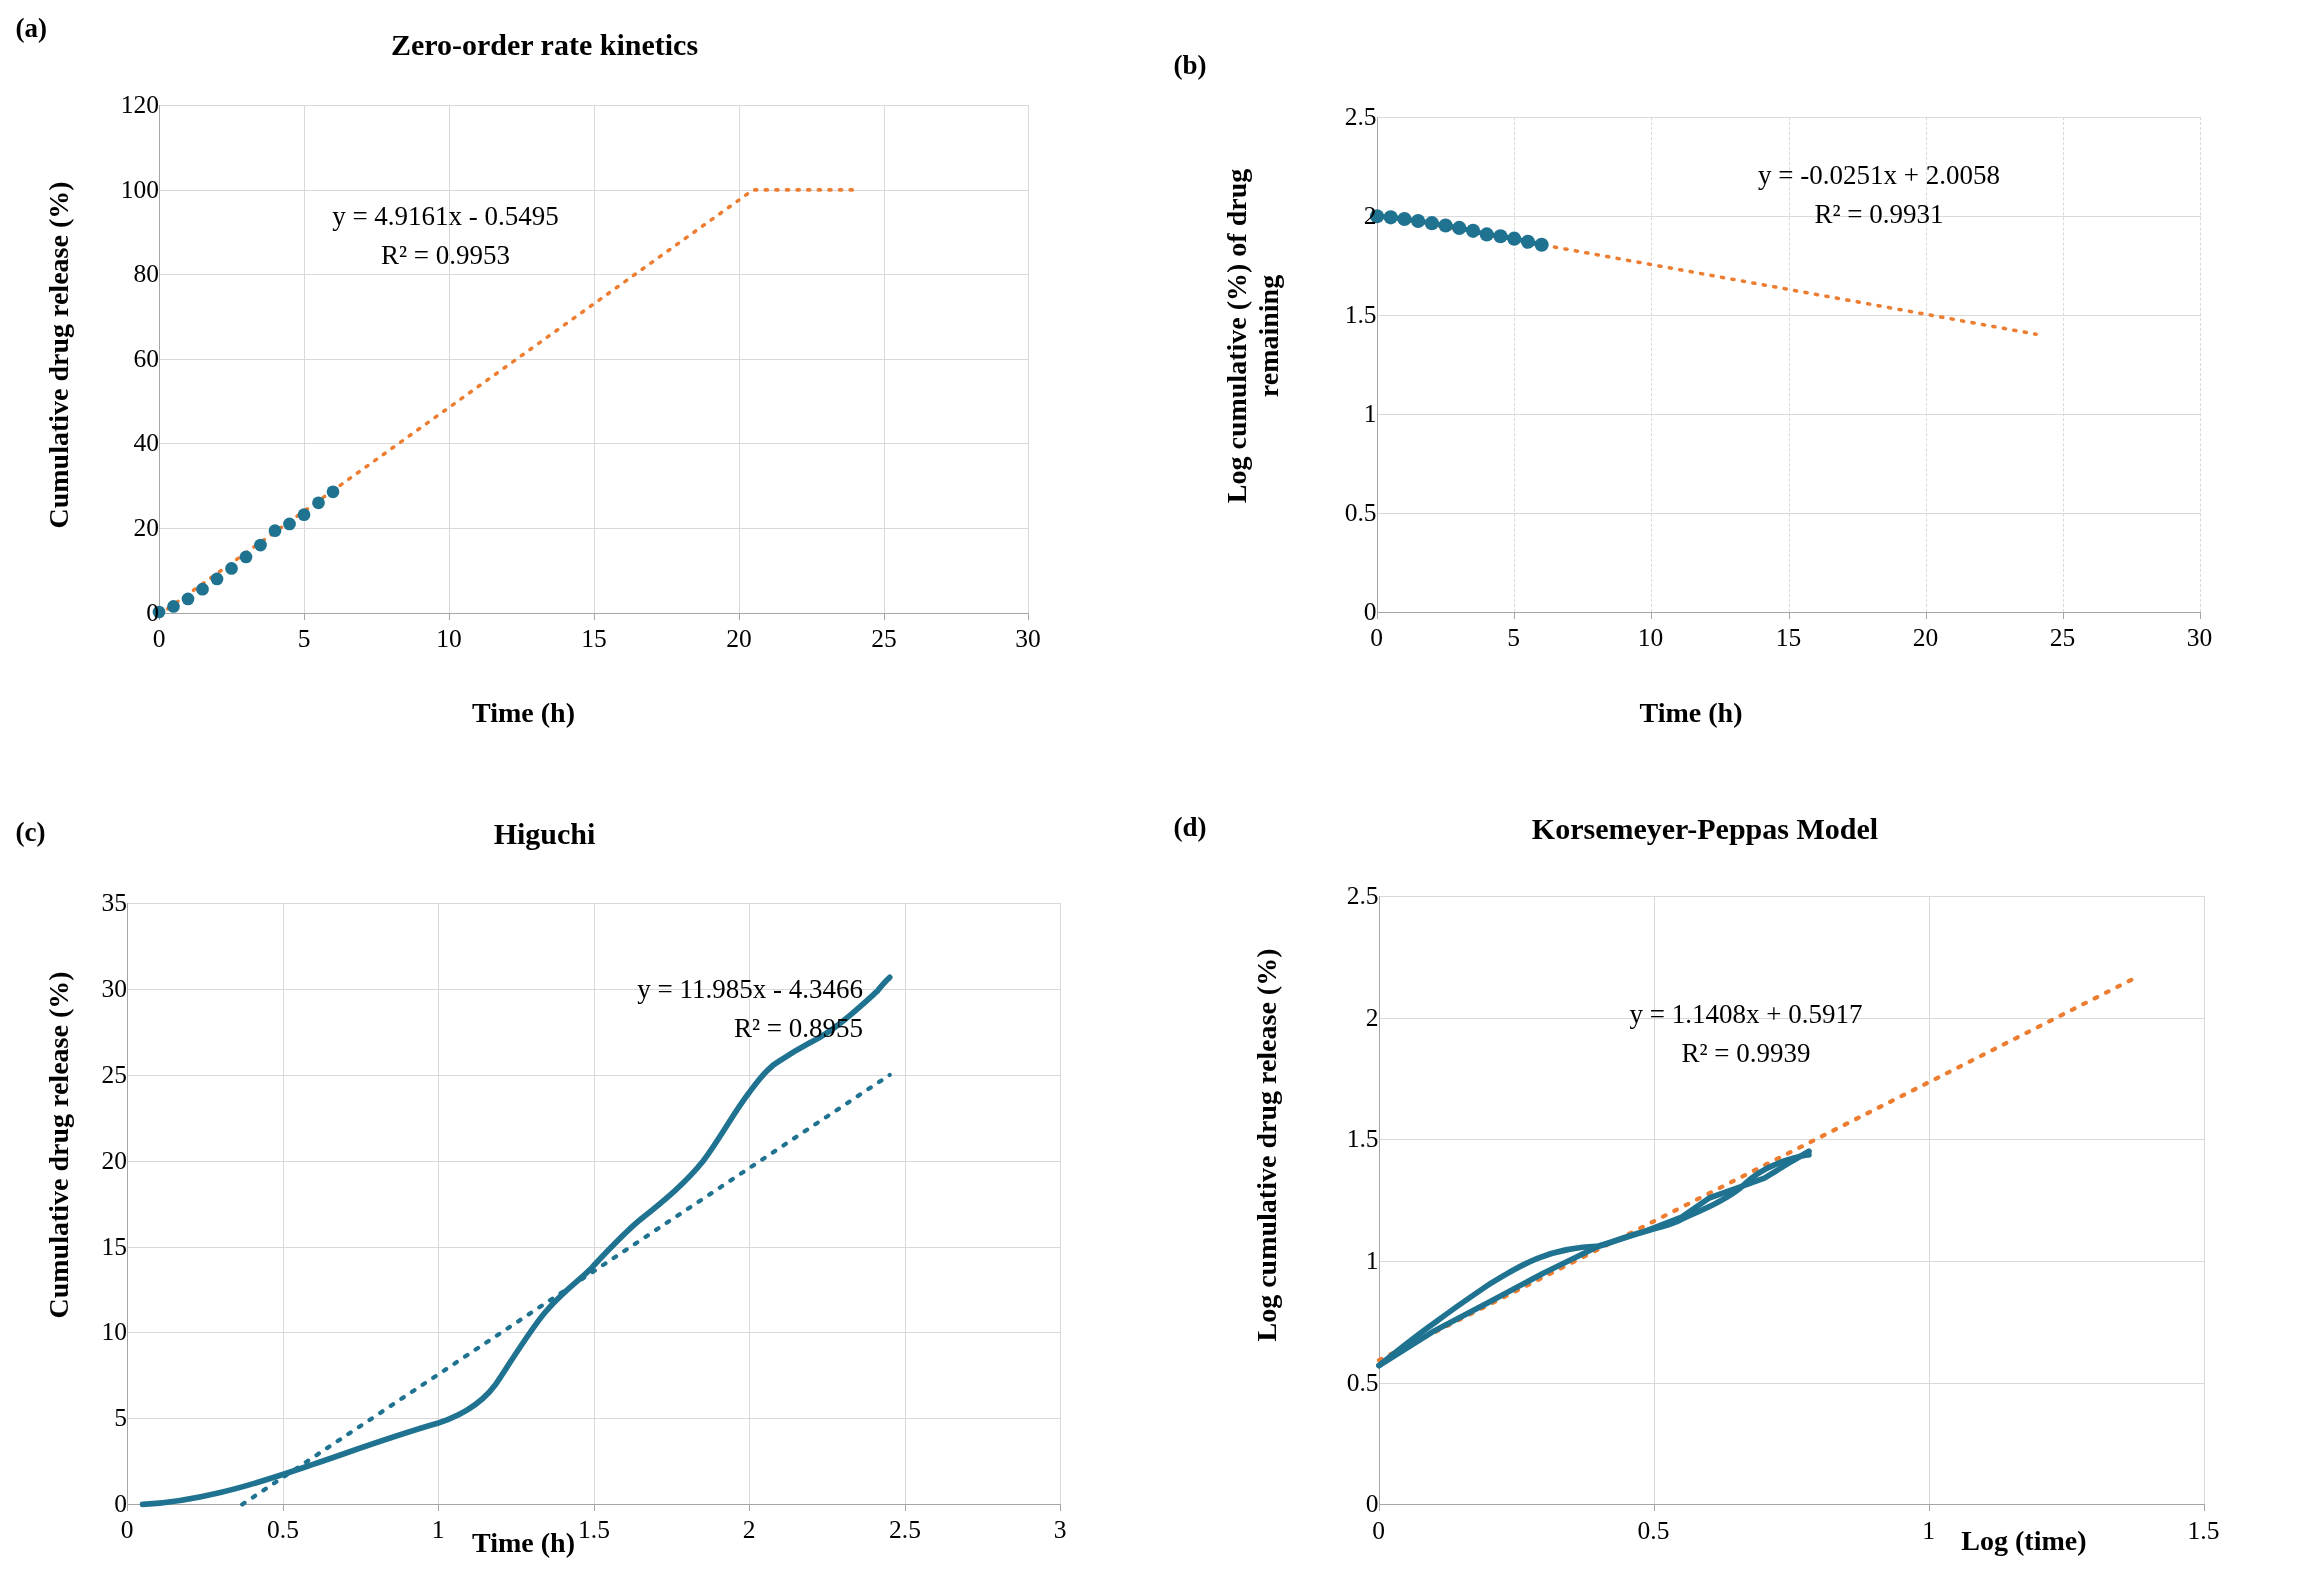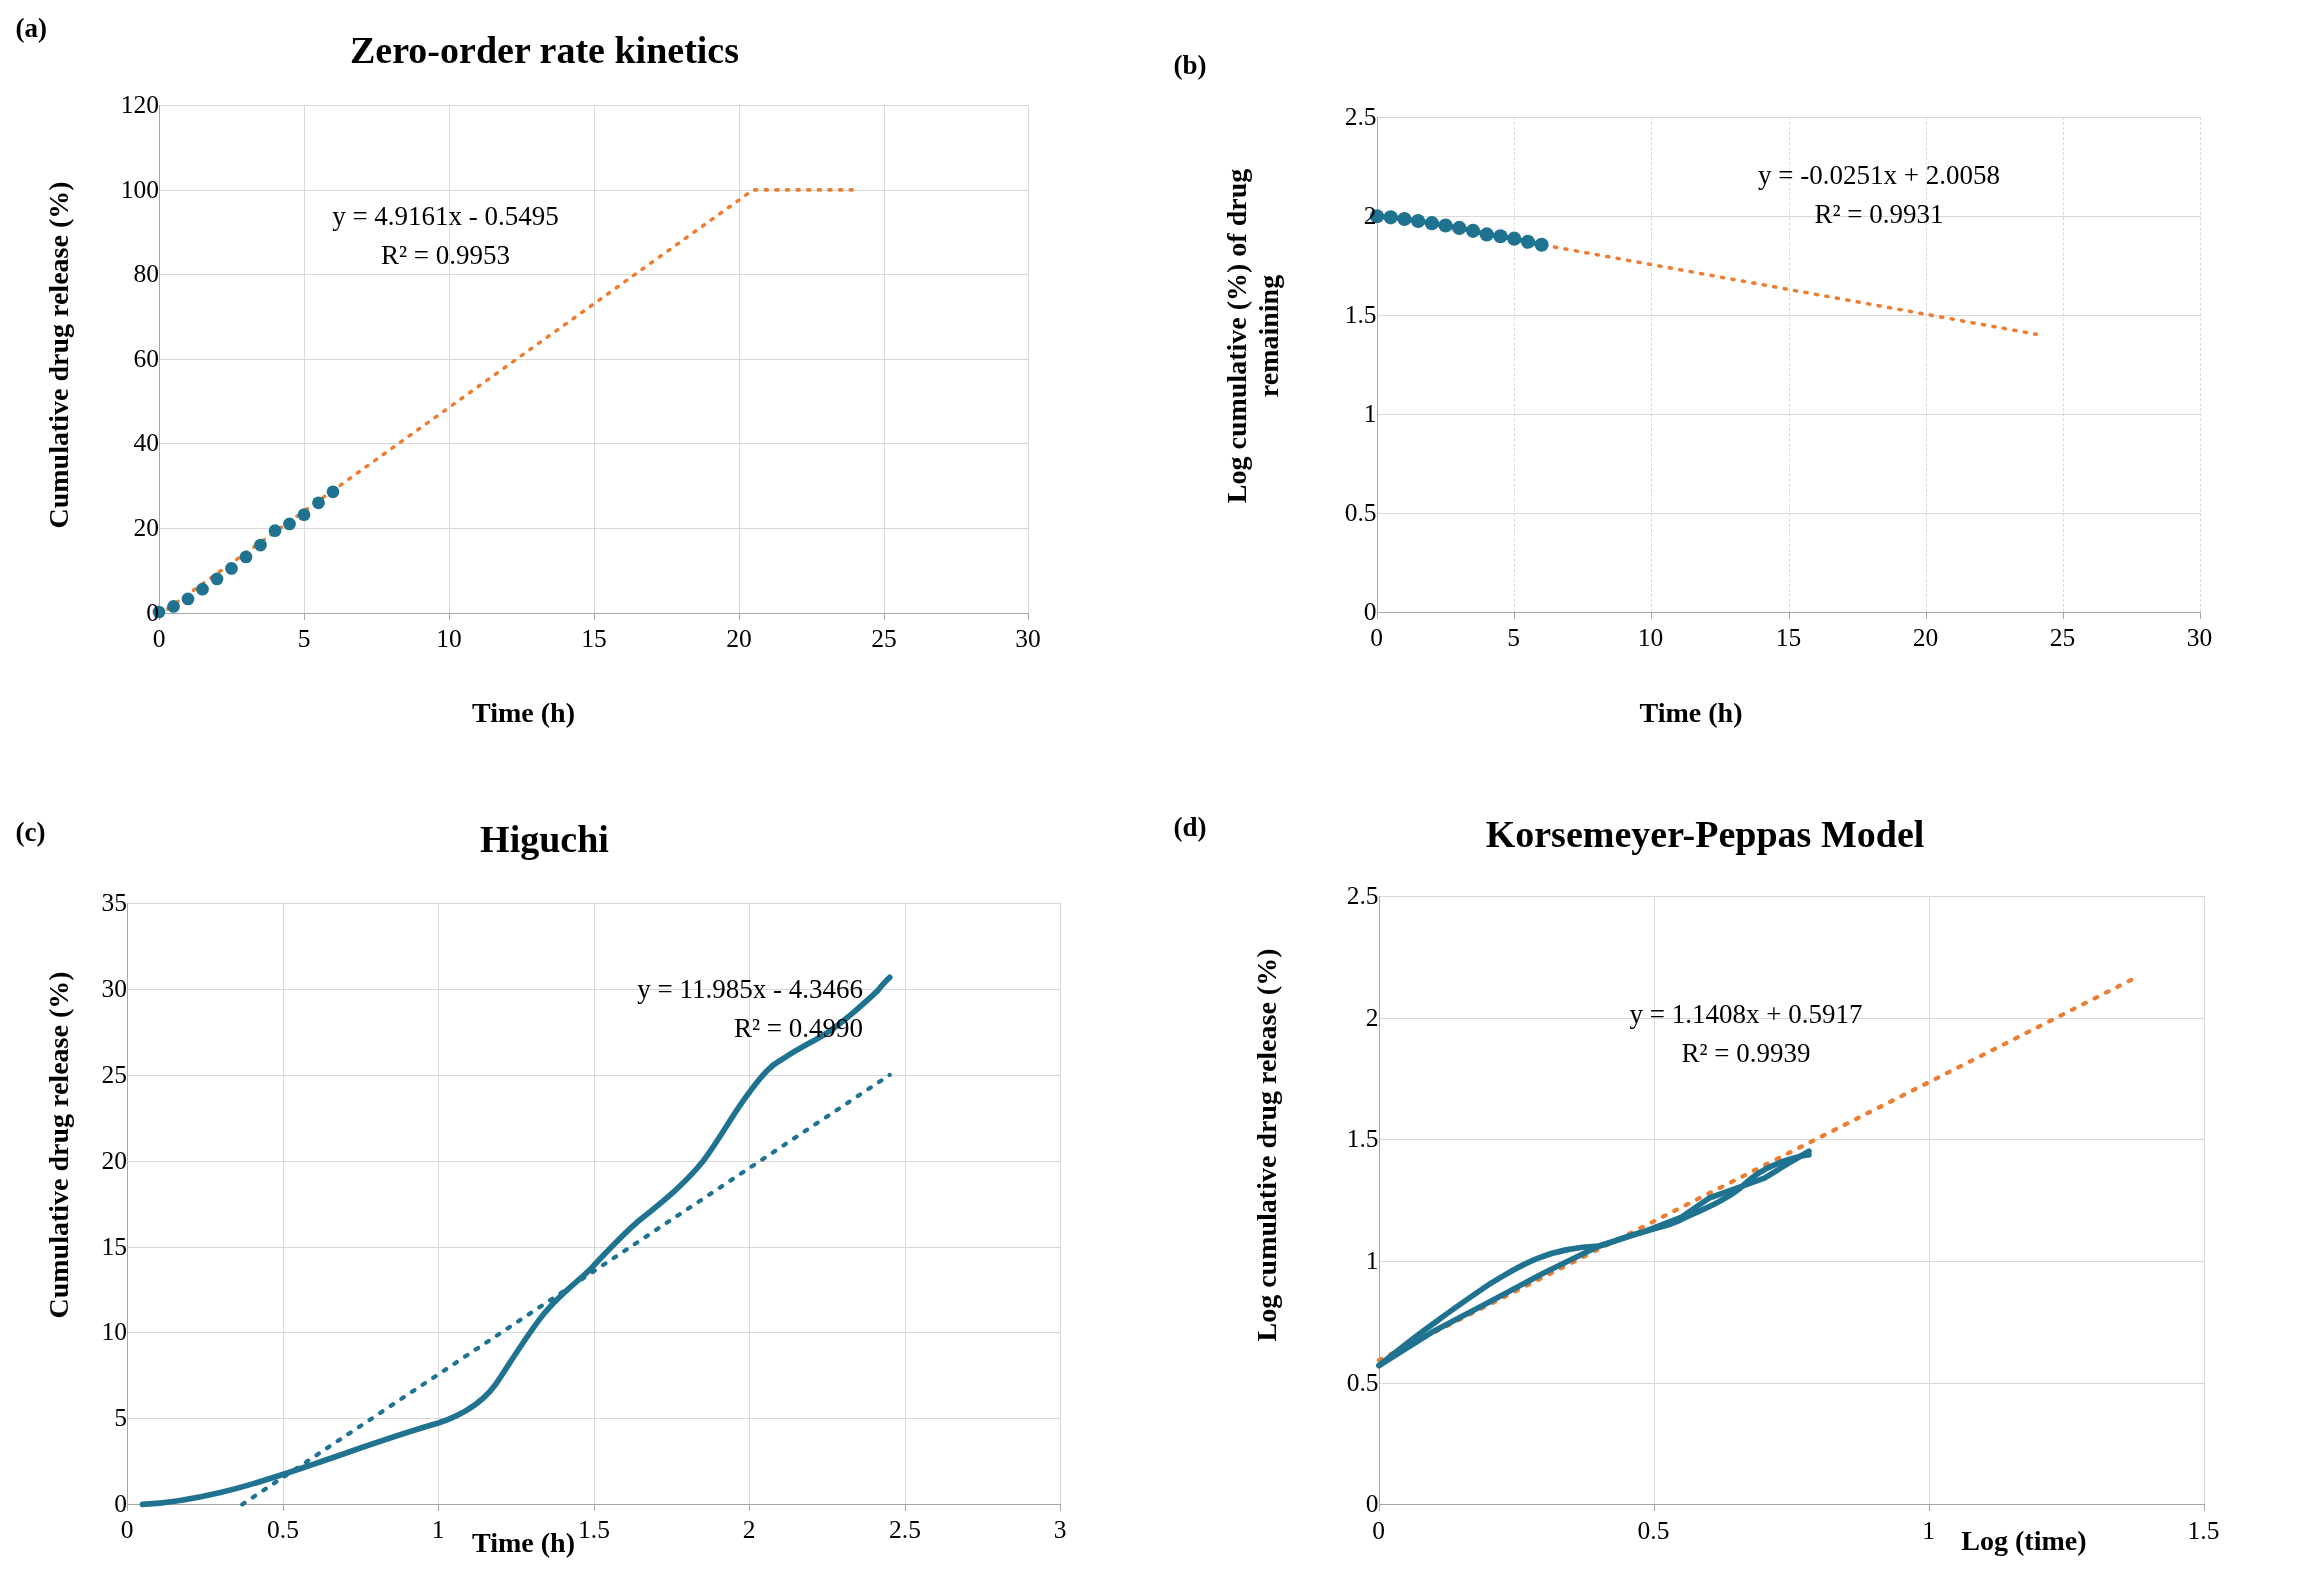--- a/index.html
+++ b/index.html
@@ -27,21 +27,21 @@
   }
   .panel-tag {
     position: absolute;
     font-weight: bold;
     font-size: 27px;
     font-family: "Liberation Serif", serif;
   }
   .panel-title {
     position: absolute;
     font-weight: bold;
-    font-size: 38px;
+    font-size: 30px;
     text-align: center;
     font-family: "Liberation Serif", serif;
     white-space: nowrap;
   }
   .plot {
     position: absolute;
     box-sizing: border-box;
   }
   .plotbg {
     position: absolute;
@@ -342,21 +342,21 @@
       <div class="xtick" style="left:0px; top:612px;">0</div>
       <div class="xtick" style="left:156px; top:612px;">0.5</div>
       <div class="xtick" style="left:311px; top:612px;">1</div>
       <div class="xtick" style="left:467px; top:612px;">1.5</div>
       <div class="xtick" style="left:622px; top:612px;">2</div>
       <div class="xtick" style="left:778px; top:612px;">2.5</div>
       <div class="xtick" style="left:933px; top:612px;">3</div>
 
       <div class="eq-box" style="left:283px; top:67px; width:453px;text-align:right;">
         <div>y = 11.985x - 4.3466</div>
-        <div>R² = 0.4990</div>
+        <div>R² = 0.8955</div>
       </div>
     </div>
   </div>
 
   <div class="panel">
     <div class="panel-tag" style="left:20px; top:15.6px;">(d)</div>
     <div class="panel-title" style="left:134px; top:15.6px; width:835px;">Korsemeyer-Peppas Model</div>
 
     <div class="axis-title-y" style="left:-106px; top:332px; width:438px; transform:rotate(-90deg);">Log cumulative drug release (%)</div>
     <div class="axis-title-x" style="left:212px; top:728px; width:721px;text-align:right;">Log (time)</div>

